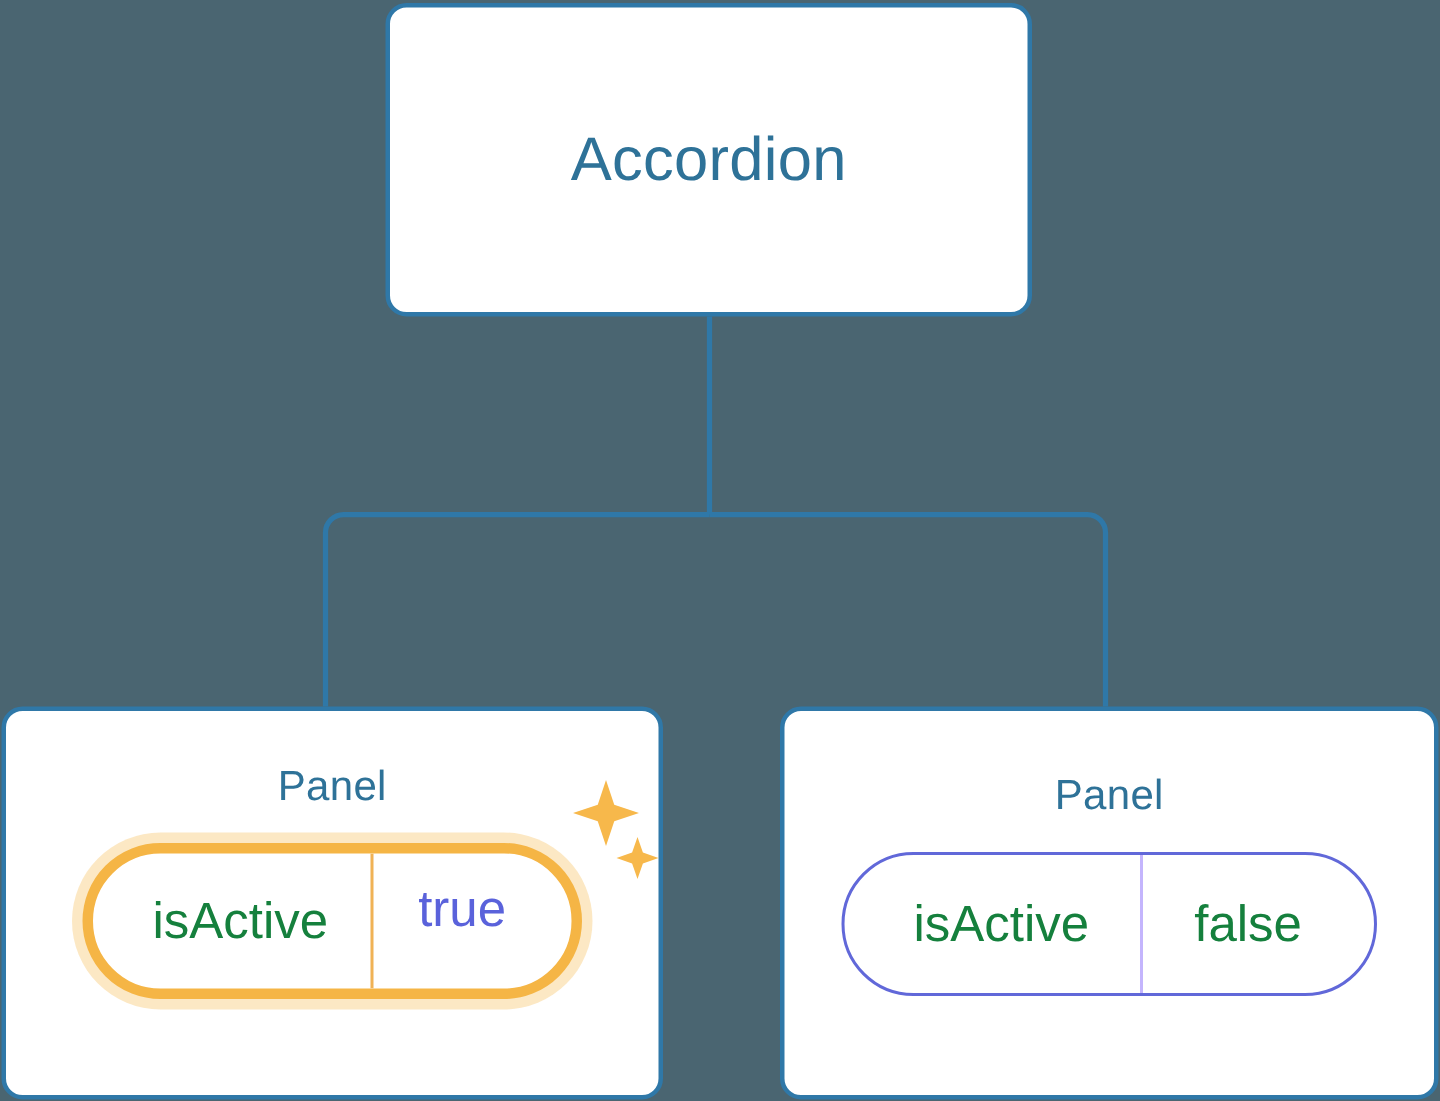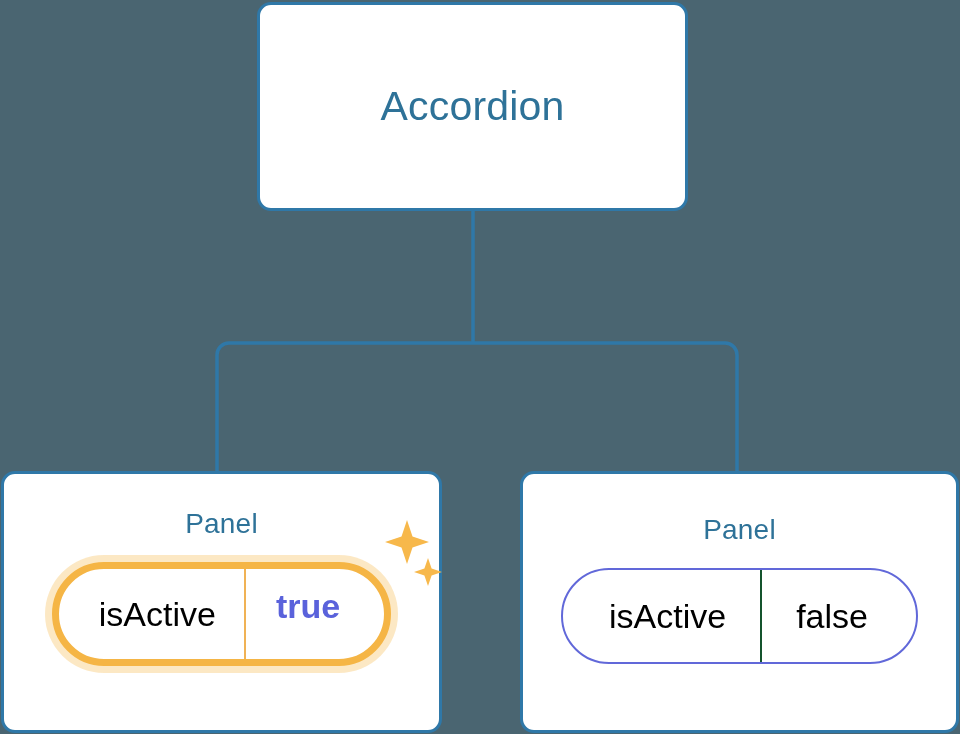--- a/index.html
+++ b/index.html
@@ -103,36 +103,36 @@
   .pill-highlight {
     border: 7px solid #f5b545;
     height: 104px;
     box-shadow: 0 0 0 7px rgba(247, 182, 73, 0.32);
   }
 
   .pill-cell {
     display: flex;
     align-items: center;
     justify-content: center;
-    color: #000000;
+    color: #15803d;
     font-size: 34px;
     line-height: 1;
     white-space: nowrap;
     box-sizing: border-box;
   }
   .pill-plain .pill-key { padding: 0 34px 0 46px; }
   .pill-plain .pill-val {
     padding: 0 48px 0 34px;
-    border-left: 2px solid #14532d;
+    border-left: 2px solid #c4b5fd;
   }
   .pill-highlight .pill-key { padding: 0 28px 0 40px; }
   .pill-highlight .pill-val {
     padding: 0 44px 16px 30px;
     border-left: 2px solid #f0b255;
-    font-weight: bold;
+    font-weight: normal;
     color: #5a62db;
   }
 
   
   .sparkles {
     position: absolute;
     right: -56px;
     top: -48px;
     width: 70px;
     height: 80px;

